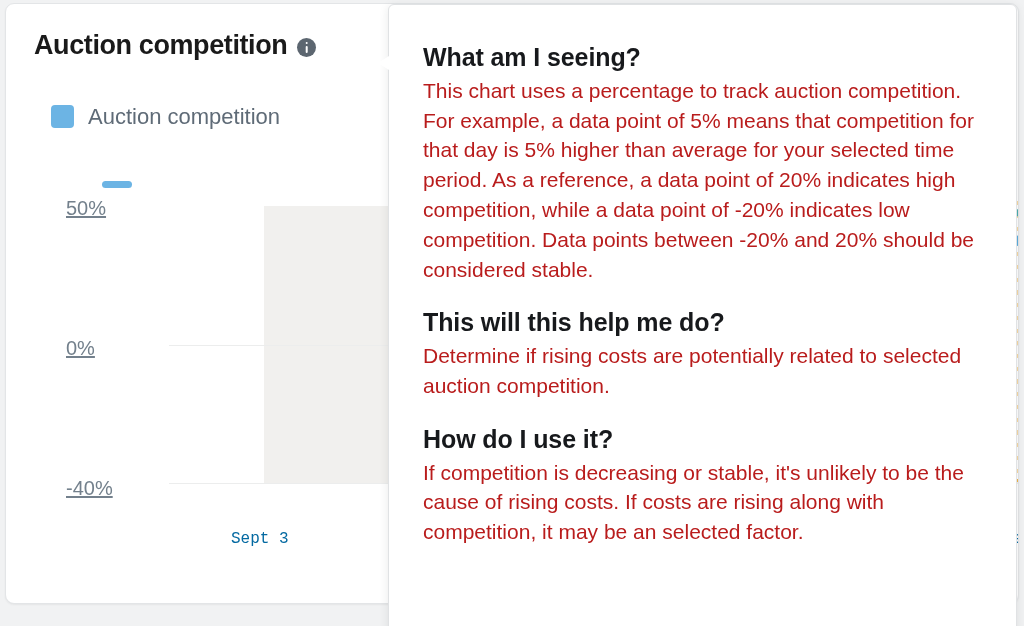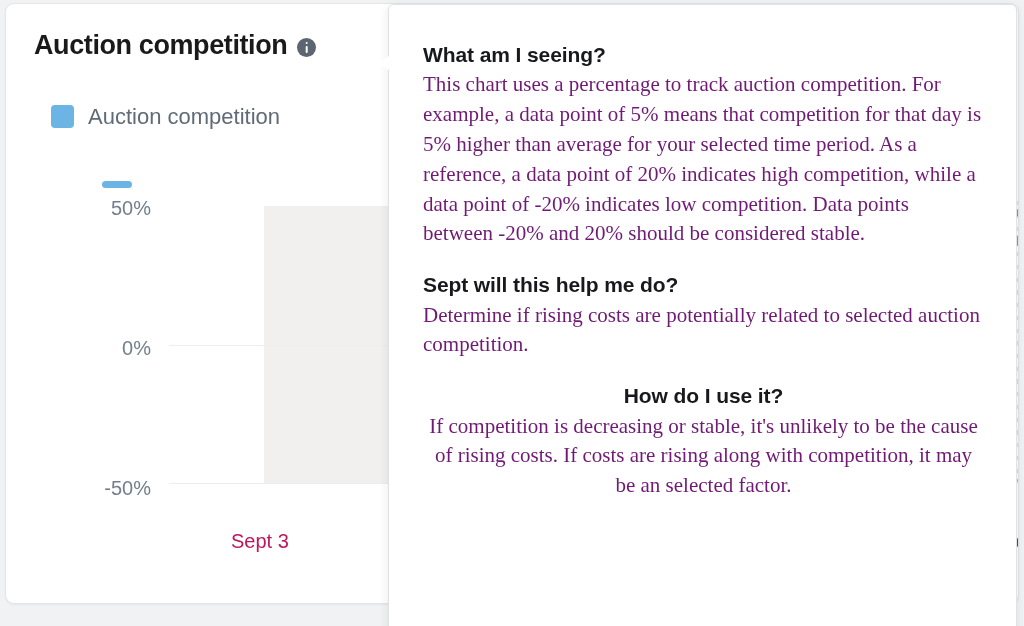--- a/index.html
+++ b/index.html
@@ -116,24 +116,25 @@
     top: 150px;
     width: 1014px;
     height: 400px;
   }
 
   .ytick {
     position: absolute;
     right: auto;
     left: 60px;
     width: 85px;
-    text-align: right;
+    text-align: left;
     font-size: 20px;
     color: #73808c;
     line-height: 1;
+    text-decoration: underline;
   }
 
   .gridline {
     position: absolute;
     left: 163px;
     right: 0;
     height: 1px;
     background: #eceded;
   }
 
@@ -165,24 +166,25 @@
     box-sizing: content-box;
   }
 
   .series-line {
     position: absolute;
     border-radius: 3px;
   }
 
   .xtick {
     position: absolute;
-    font-size: 20px;
-    color: #be185d;
+    font-size: 16px;
+    color: #0369a1;
     line-height: 1;
     white-space: nowrap;
+    font-family: Liberation Mono, monospace;
   }
 
   
   .popover {
     position: absolute;
     left: 388px;
     top: 4px;
     width: 629px;
     height: 640px;
     background: #ffffff;
@@ -206,35 +208,34 @@
     left: -12px;
     top: 43px;
     width: 23px;
     height: 30px;
     background: #e0e2e4;
     clip-path: polygon(100% 0, 0 50%, 100% 100%);
     z-index: -1;
   }
 
   .pop-section { margin-bottom: 22px; }
-  .pop-section:last-child { margin-bottom: 0; text-align: center; }
+  .pop-section:last-child { margin-bottom: 0; }
   .pop-heading {
-    font-size: 21px;
+    font-size: 25px;
     font-weight: bold;
     color: #17191c;
     line-height: 1.35;
     margin: 0 0 1px 0;
     letter-spacing: -0.1px;
   }
   .pop-body {
     font-size: 21px;
-    color: #701a75;
+    color: #b91c1c;
     line-height: 1.42;
     margin: 0;
-    font-family: Liberation Serif, serif;
   }
 </style>
 </head>
 <body>
 
 <div id="stage">
 
   <div class="card">
 
     <div class="card-title-row">
@@ -252,42 +253,42 @@
       <div class="band" style="left:258px; top:52px; width:756px; height:277px;"></div>
 
       <div class="hatch-band" style="left:992px; top:40px; width:26px; height:285px;"></div>
 
       <div class="gridline" style="top:191px;"></div>
       <div class="gridline" style="top:329px;"></div>
 
       <div class="yline-tick" style="left:96px; top:27px;"></div>
       <div class="ytick" style="top:44px;">50%</div>
       <div class="ytick" style="top:184px;">0%</div>
-      <div class="ytick" style="top:324px;">-50%</div>
+      <div class="ytick" style="top:324px;">-40%</div>
 
       <div class="series-line" style="left:988px; top:56px; width:36px; height:7px; background:#4aaeb0; transform:rotate(-7deg);"></div>
       <div class="series-line" style="left:986px; top:83px; width:40px; height:10px; background:#5aaee0; transform:rotate(-13deg);"></div>
 
       <div class="xtick" style="left:225px; top:377px;">Sept 3</div>
       <div class="xtick" style="left:996px; top:377px;">Sep</div>
 
     </div>
   </div>
 
   <div class="popover">
     <div class="popover-arrow-border"></div>
     <div class="popover-arrow"></div>
 
     <div class="pop-section">
       <p class="pop-heading">What am I seeing?</p>
       <p class="pop-body">This chart uses a percentage to track auction competition. For example, a data point of 5% means that competition for that day is 5% higher than average for your selected time period. As a reference, a data point of 20% indicates high competition, while a data point of -20% indicates low competition. Data points between -20% and 20% should be considered stable.</p>
     </div>
 
     <div class="pop-section">
-      <p class="pop-heading">Sept will this help me do?</p>
+      <p class="pop-heading">This will this help me do?</p>
       <p class="pop-body">Determine if rising costs are potentially related to selected auction competition.</p>
     </div>
 
     <div class="pop-section">
       <p class="pop-heading">How do I use it?</p>
       <p class="pop-body">If competition is decreasing or stable, it's unlikely to be the cause of rising costs. If costs are rising along with competition, it may be an selected factor.</p>
     </div>
   </div>
 
 </div>

